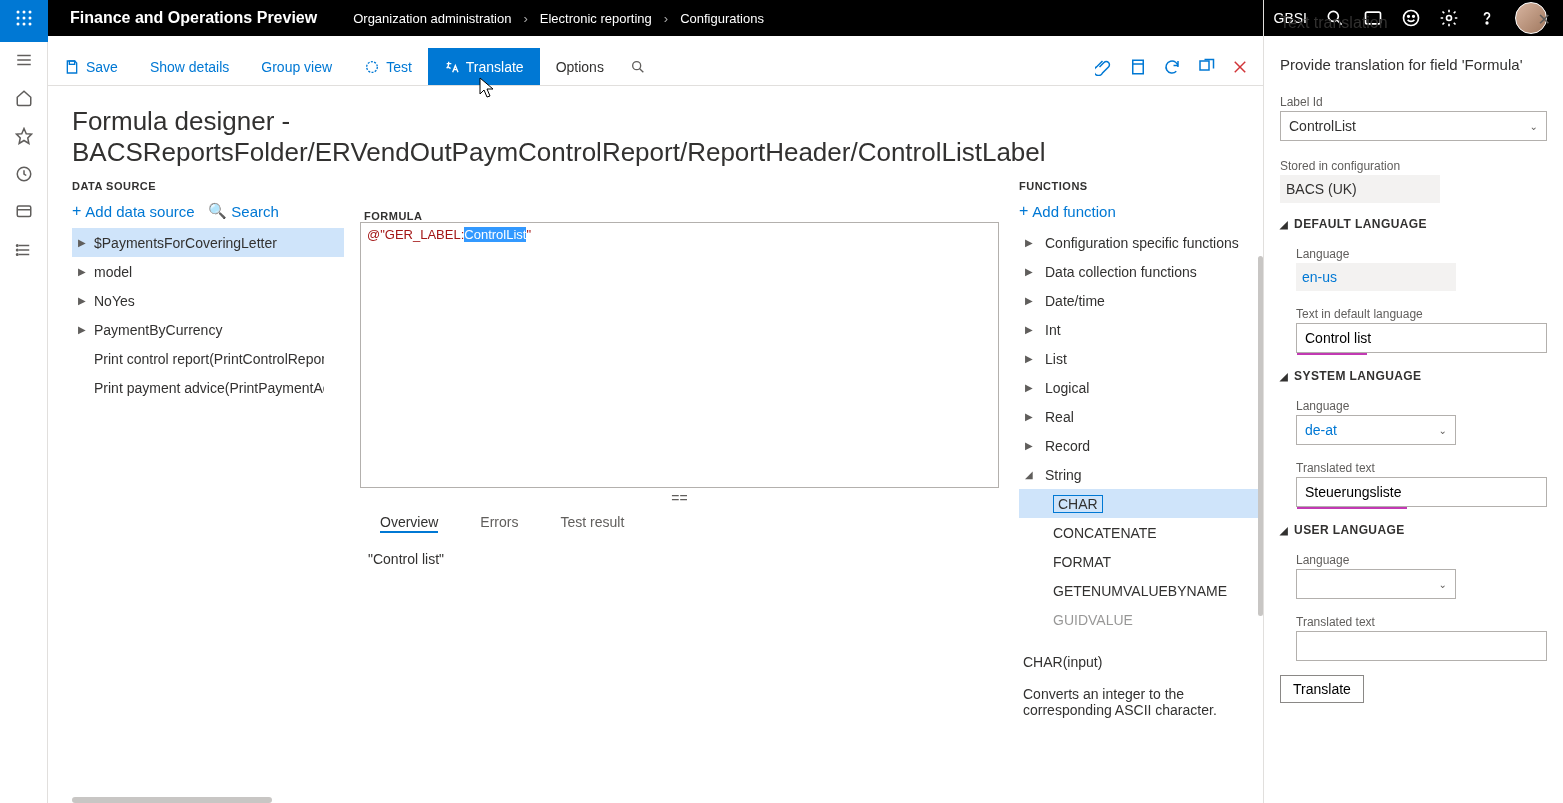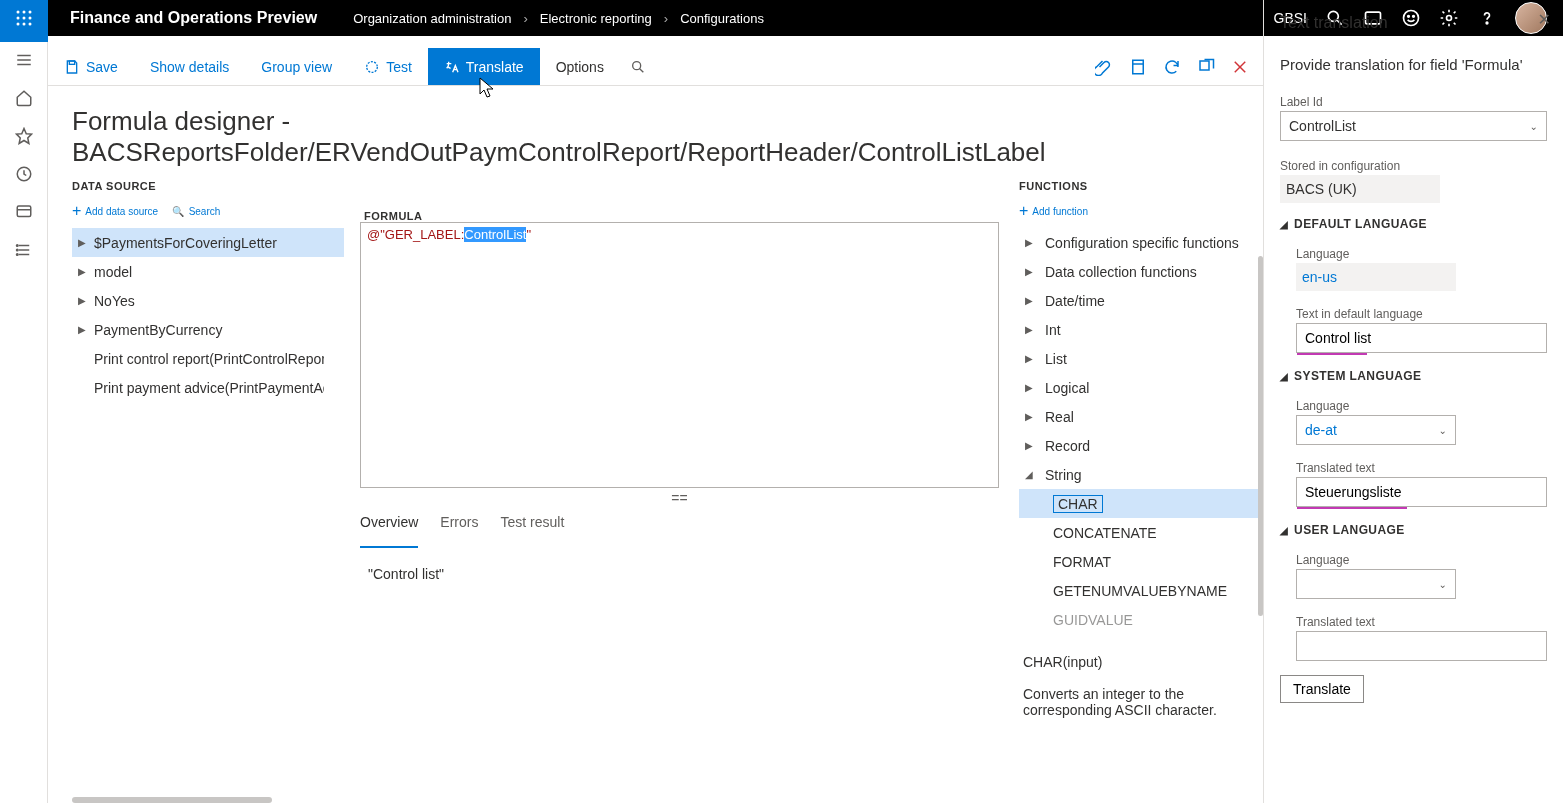--- a/index.html
+++ b/index.html
@@ -36,37 +36,37 @@
 
   .work-area { display:flex; flex:1; min-height:0; padding-left:24px; }
 
   .col { display:flex; flex-direction:column; }
   .col-ds { width: 272px; }
   .col-mid { flex:1; min-width:0; display:flex; flex-direction:column; }
   .col-func { width: 244px; margin-left:10px; border-left:0; }
 
   .section-label { font-size:11px; font-weight:600; letter-spacing:0.5px; color:#323130; text-transform:uppercase; }
   .section-actions { display:flex; align-items:center; gap:14px; padding:10px 0 8px 0; }
-  .link-action { color:#0078d4; font-size:10px; display:flex; align-items:center; gap:4px; cursor:pointer; }
+  .link-action { color:#0078d4; font-size:15px; display:flex; align-items:center; gap:4px; cursor:pointer; }
   .plus-icon::before { content:"+"; font-size:16px; }
   .ds-tree { font-size:14px; }
   .ds-row { display:flex; align-items:center; height:29px; gap:6px; padding-left:6px; cursor:pointer; }
   .ds-row.sel { background:#cfe4fa; }
   .ds-caret { width:10px; color:#605e5c; font-size:10px; }
   .ds-row.noexp .ds-caret { visibility:hidden; }
 
   .formula-box-wrap { padding-left:0; padding-top:30px; }
   .formula-label { font-size:11px; font-weight:600; letter-spacing:0.5px; padding-left:4px; }
   .formula-editor { border:1px solid #b3b0ad; height:266px; background:#fff; font-family:Consolas, monospace; font-size:13px; padding:4px 6px; white-space:pre; overflow:hidden; }
   .formula-editor .kw { color:#a31515; }
   .formula-editor .sel-text { background:#3399ff; color:#fff; }
   .grip { text-align:center; color:#605e5c; padding:2px 0; font-size:14px; }
 
   .tabs { display:flex; gap:22px; padding:6px 0 0 0; font-size:14px; }
-  .tab { padding-bottom:16px; cursor:pointer; color:#605e5c; }
+  .tab { padding-bottom:1px; cursor:pointer; color:#605e5c;margin-left:20px; }
   .tab.active { color:#323130; border-bottom:2px solid #0078d4; }
   .overview-content { padding:18px 8px; font-size:14px; }
 
   .func-tree { font-size:14px; position:relative; }
   .func-scroll { position:absolute; right:0; top:28px; width:5px; height:360px; background:#c8c6c4; border-radius:3px; }
   .func-row { display:flex; align-items:center; height:29px; gap:6px; padding-left:6px; cursor:pointer; }
   .func-row.selected { background:#cfe4fa; }
   .func-child { padding-left:34px; }
   .func-caret { width:14px; color:#605e5c; font-size:10px; }
   .fn-highlight { border:1px solid #0078d4; padding:0 4px; }

